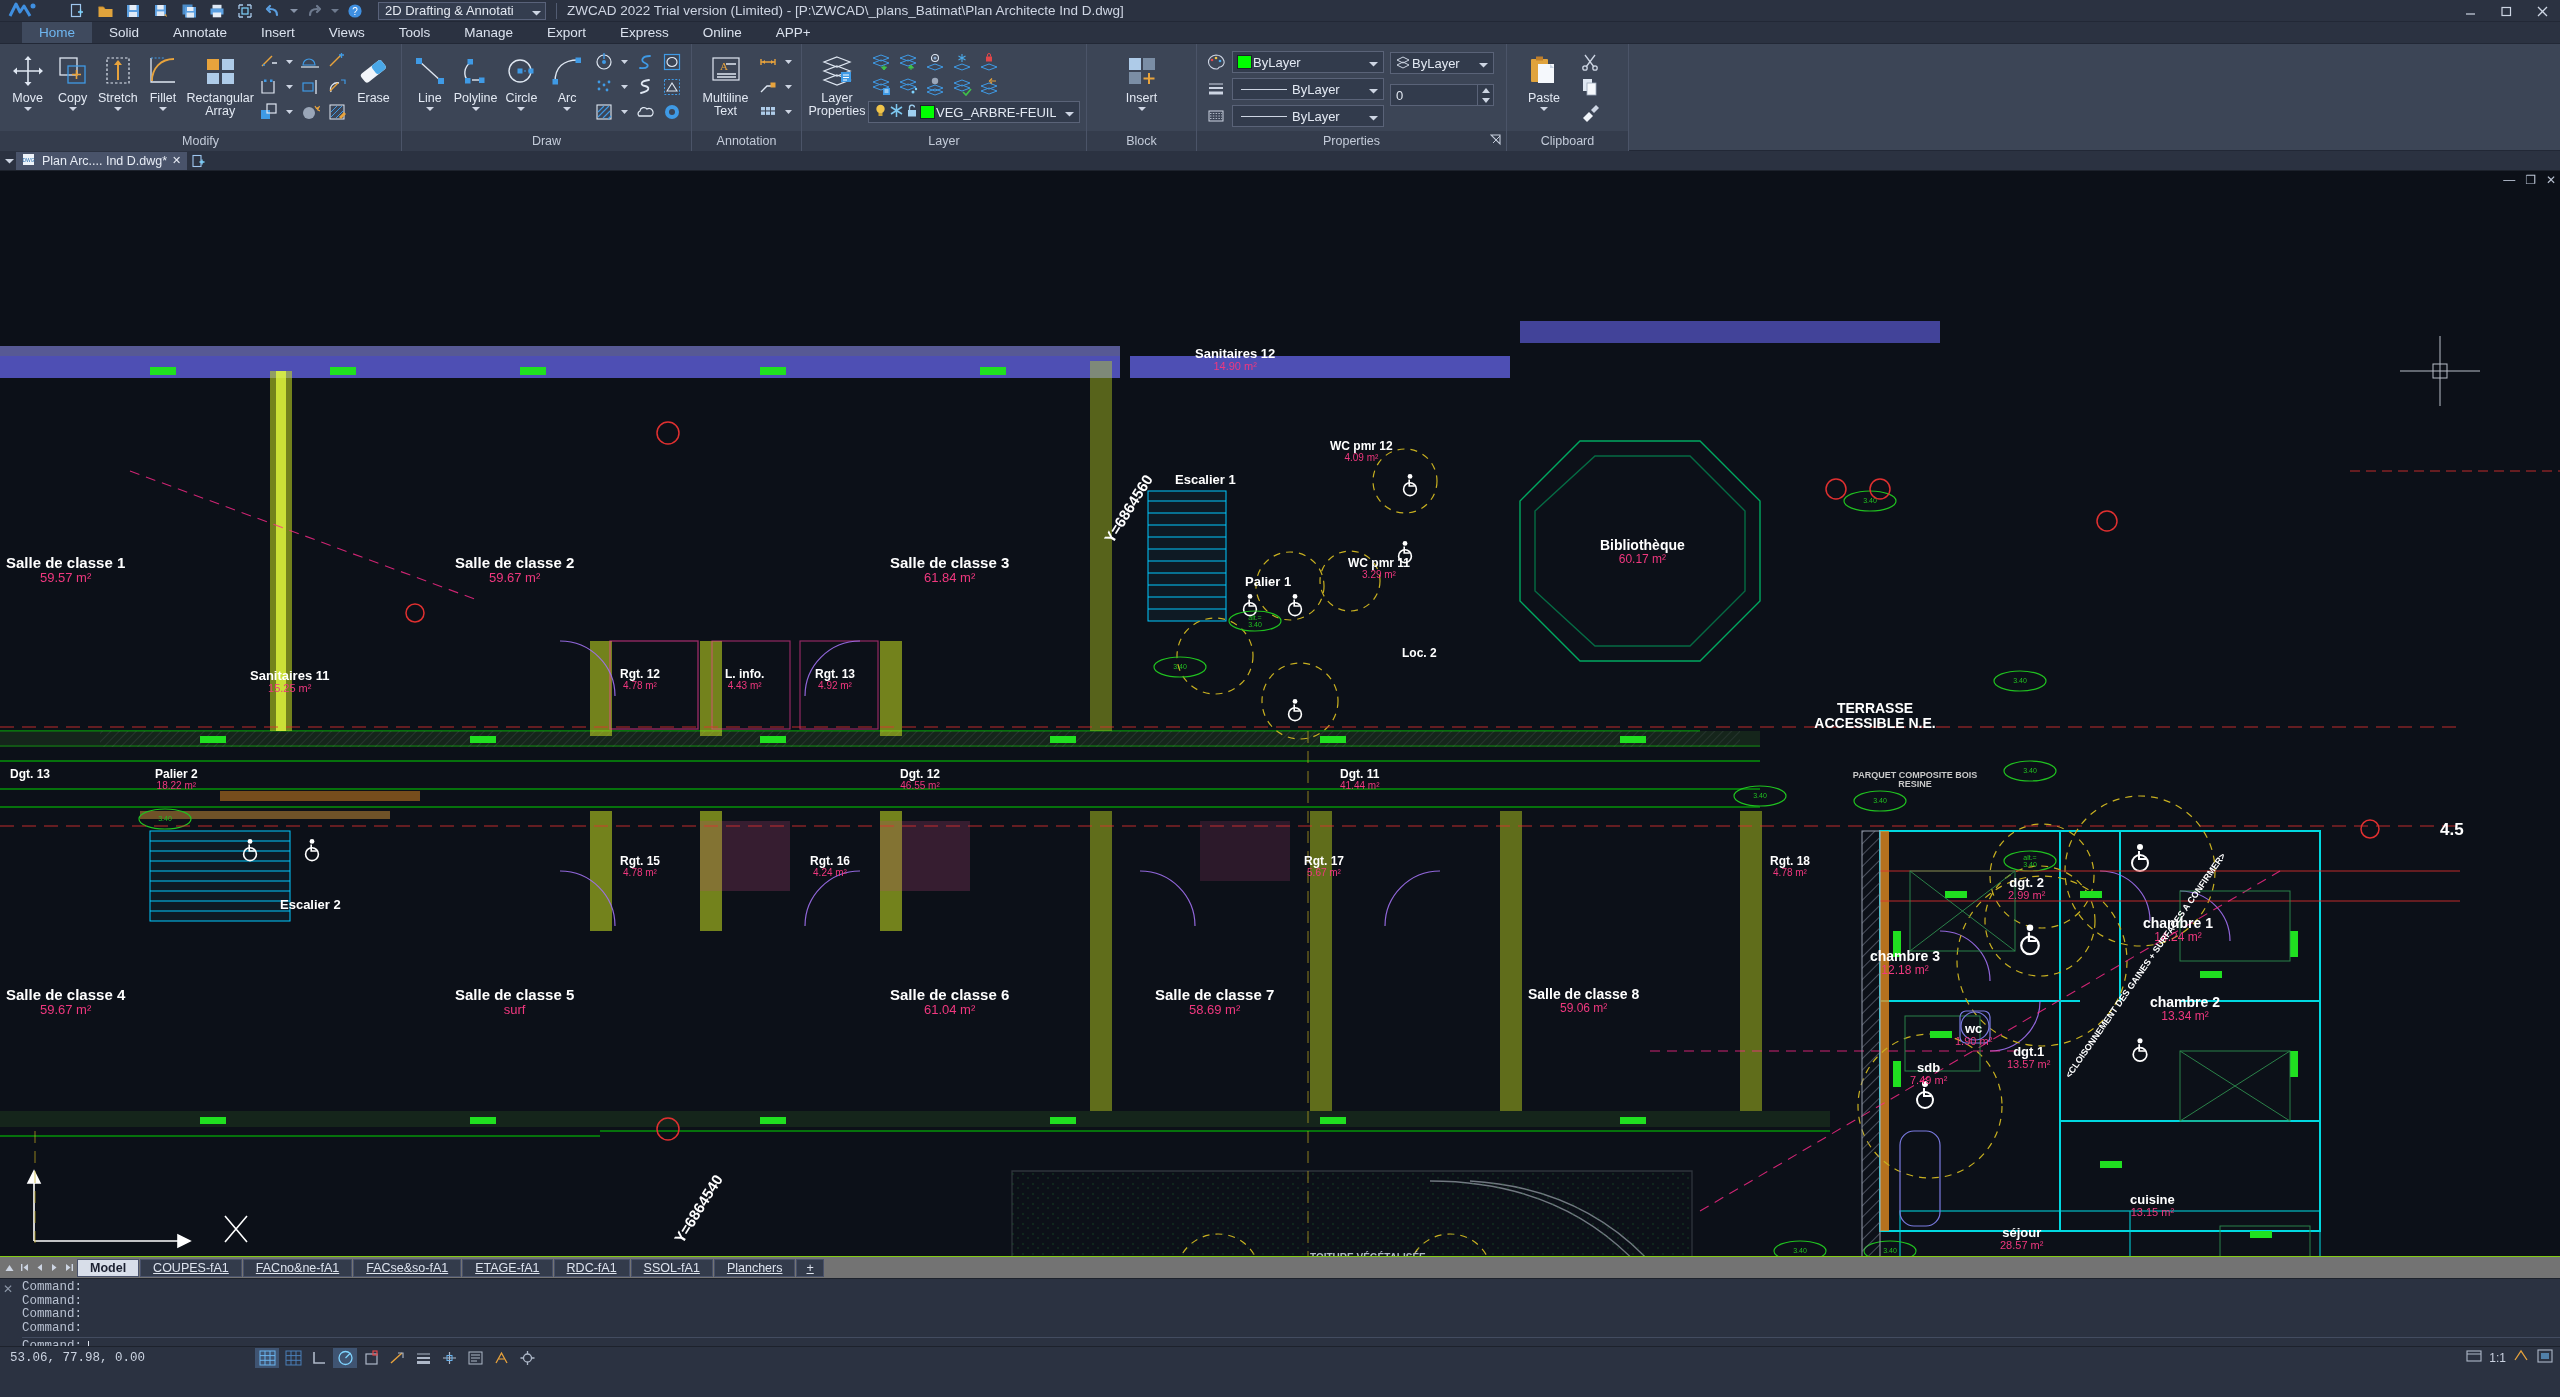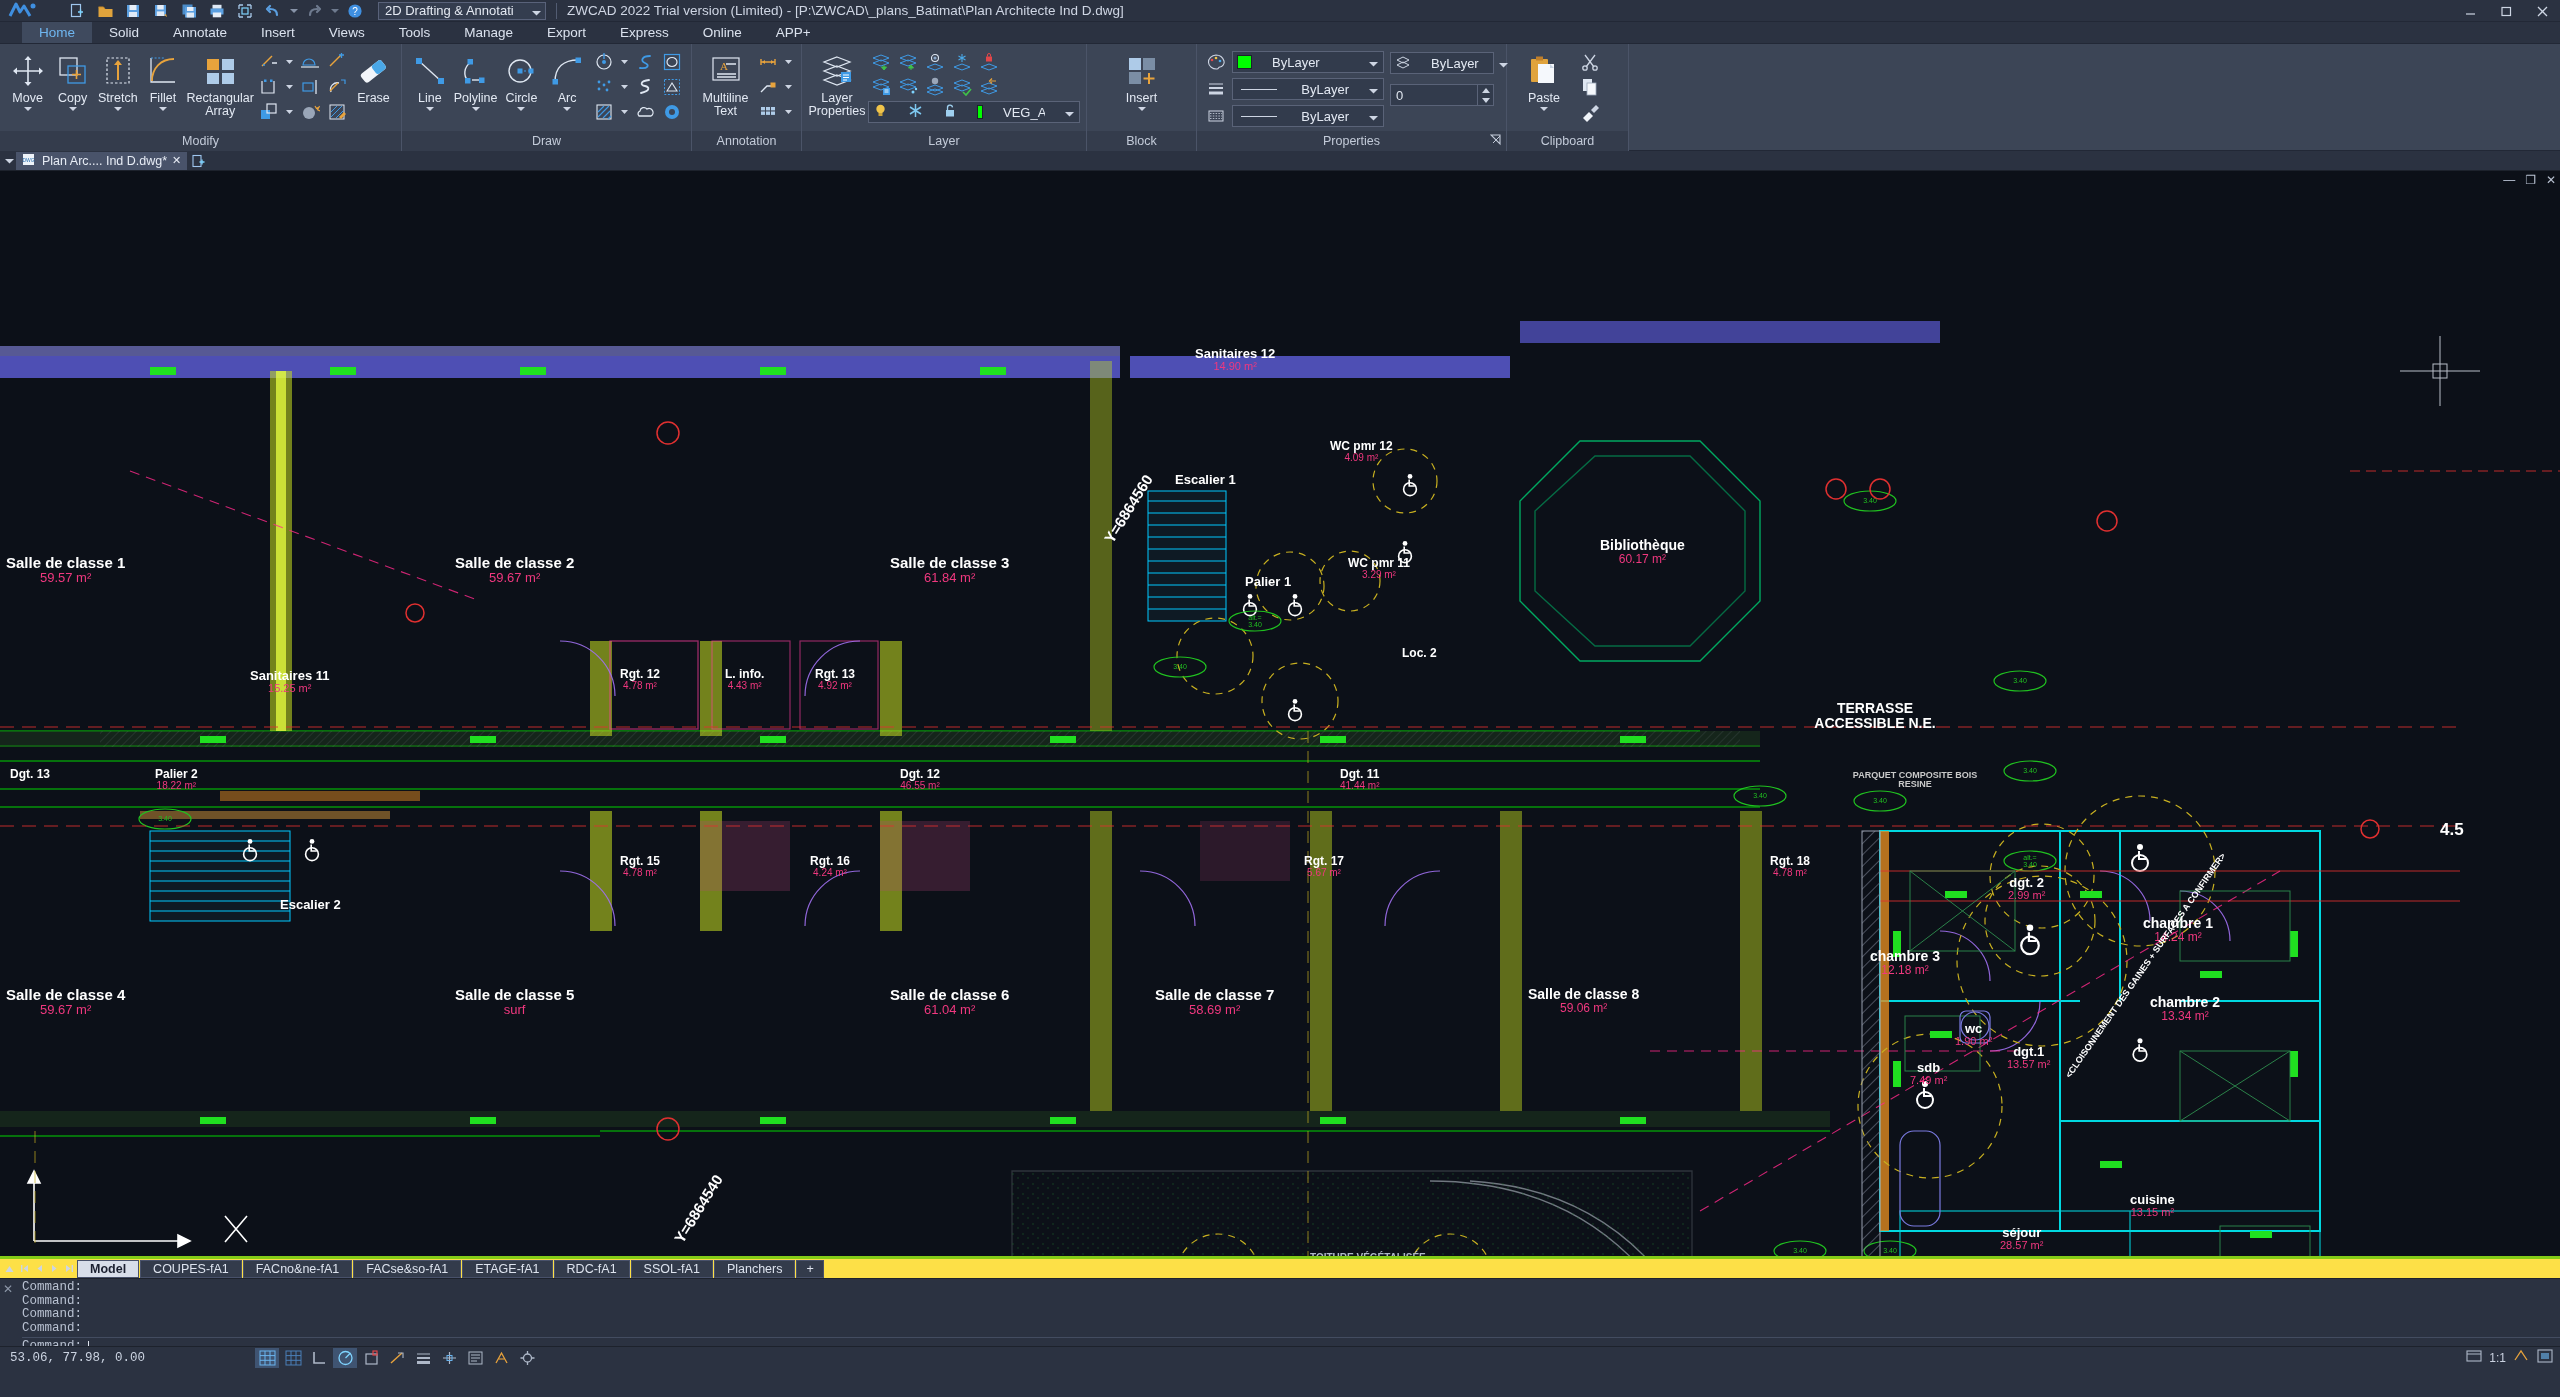--- a/index.html
+++ b/index.html
@@ -58,21 +58,21 @@
   .smallrow { display:flex; align-items:center; gap:1px; }
   .sbtn { width:26px; height:24px; display:flex; align-items:center; justify-content:center;
      cursor:pointer; }
   .sarrow { width:13px; height:24px; display:flex; align-items:center; justify-content:center;
      cursor:pointer; }
 
   
   .ctlrow { display:flex; align-items:center; gap:3px; margin-bottom:3px; }
   .combo { height:22px; background:#323a4a; border:1px solid #5a melhor; }
   .combo { height:22px; background:#323b4c; border:1px solid #5a6378; display:flex;
-     align-items:center; padding:0 2px 0 4px; gap:20px; font-size:13px; color:#e3e9f3; }
+     align-items:center; padding:0 2px 0 4px; gap:1px; font-size:13px; color:#e3e9f3; }
   .combo .caret { margin-left:auto; padding-right:3px; }
   .swatch { width:15px; height:14px; border:1px solid #1d222c; }
   .spin { width:104px; height:22px; background:#323b4c; border:1px solid #5a6378;
      display:flex; align-items:center; padding-left:5px; font-size:13px; position:relative; }
   .spin .arrows { position:absolute; right:0; top:0; bottom:0; width:16px;
      display:flex; flex-direction:column; }
   .spin .arrows div { flex:1; display:flex; align-items:center; justify-content:center;
      border-left:1px solid #5a6378; cursor:pointer; }
 
   
@@ -90,22 +90,22 @@
   .canvaswrap svg.cad { position:absolute; left:0; top:0; }
   .vp-btns { position:absolute; right:4px; top:2px; display:flex; gap:10px; z-index:30; }
   .vp-btns span { color:#b9c2d2; font-size:12px; cursor:pointer; }
 
   .rlabel { position:absolute; text-align:center; pointer-events:none;
      font-family:"Liberation Sans", sans-serif; line-height:1.05; }
   .rlabel .nm { color:#ffffff; font-weight:bold; display:block; }
   .rlabel .ar { color:#f0387f; display:block; }
 
   
-  .layoutbar { height:22px; background:#fde047; display:flex; align-items:center;
-     padding-left:2px; border-top:3px solid #84cc16; }
+  .layoutbar { height:22px; background:#737373; display:flex; align-items:center;
+     padding-left:2px; border-top:1px solid #84cc16;text-decoration:underline; }
   .navbtn { width:15px; height:18px; display:flex; align-items:center; justify-content:center;
      cursor:pointer; }
   .ltab { height:18px; display:flex; align-items:center; padding:0 12px; font-size:12.5px;
      color:#dde3ee; border:1px solid #4a5greater; cursor:pointer; }
   .ltab { border:1px solid #48516a; background:#333b4b; margin-right:1px; }
   .ltab.active { background:#d8dee9; color:#1b2030; font-weight:bold; }
   .ltab.plus { padding:0 9px; }
 
   
   .cmdarea { height:68px; background:#2b3241; display:flex; border-top:1px solid #1d222c; }

